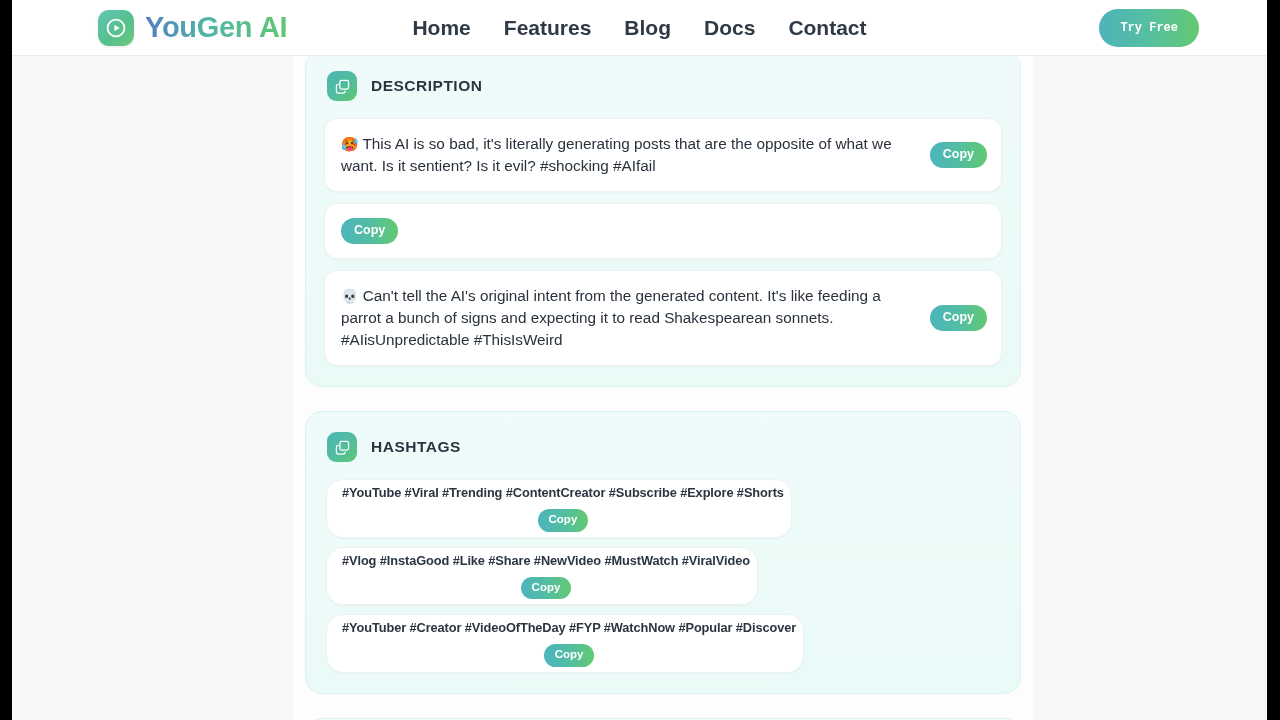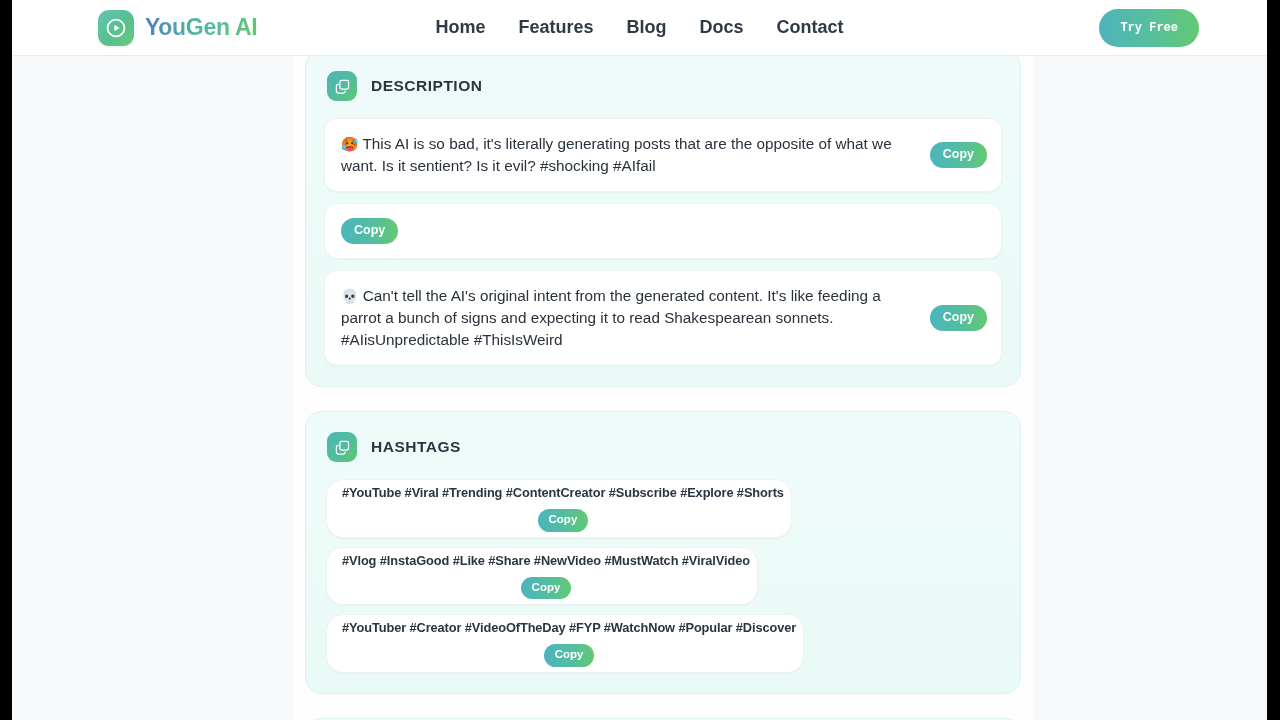--- a/index.html
+++ b/index.html
@@ -52,42 +52,42 @@
     height: 36px;
     border-radius: 11px;
     background: linear-gradient(135deg, #63c5b4 0%, #56c08f 55%, #6ec979 100%);
     display: flex;
     align-items: center;
     justify-content: center;
     box-shadow: 0 1px 3px rgba(0,0,0,0.10);
   }
 
   .brand-name {
-    font-size: 23px;
+    font-size: 29px;
     font-weight: bold;
     letter-spacing: -0.3px;
     background: linear-gradient(90deg, #4e7fbf 0%, #52b6a6 45%, #61c770 100%);
     -webkit-background-clip: text;
     background-clip: text;
     color: transparent;
     -webkit-text-fill-color: transparent;
     white-space: nowrap;
   }
 
   .nav {
     position: absolute;
     left: 0;
     right: 0;
     display: flex;
     justify-content: center;
     gap: 33px;
   }
 
   .nav-link {
-    font-size: 18px;
+    font-size: 21px;
     font-weight: bold;
     color: #2f3a46;
     text-decoration: none;
     white-space: nowrap;
     cursor: pointer;
   }
 
   .try-free-btn {
     position: absolute;
     right: 68px;

